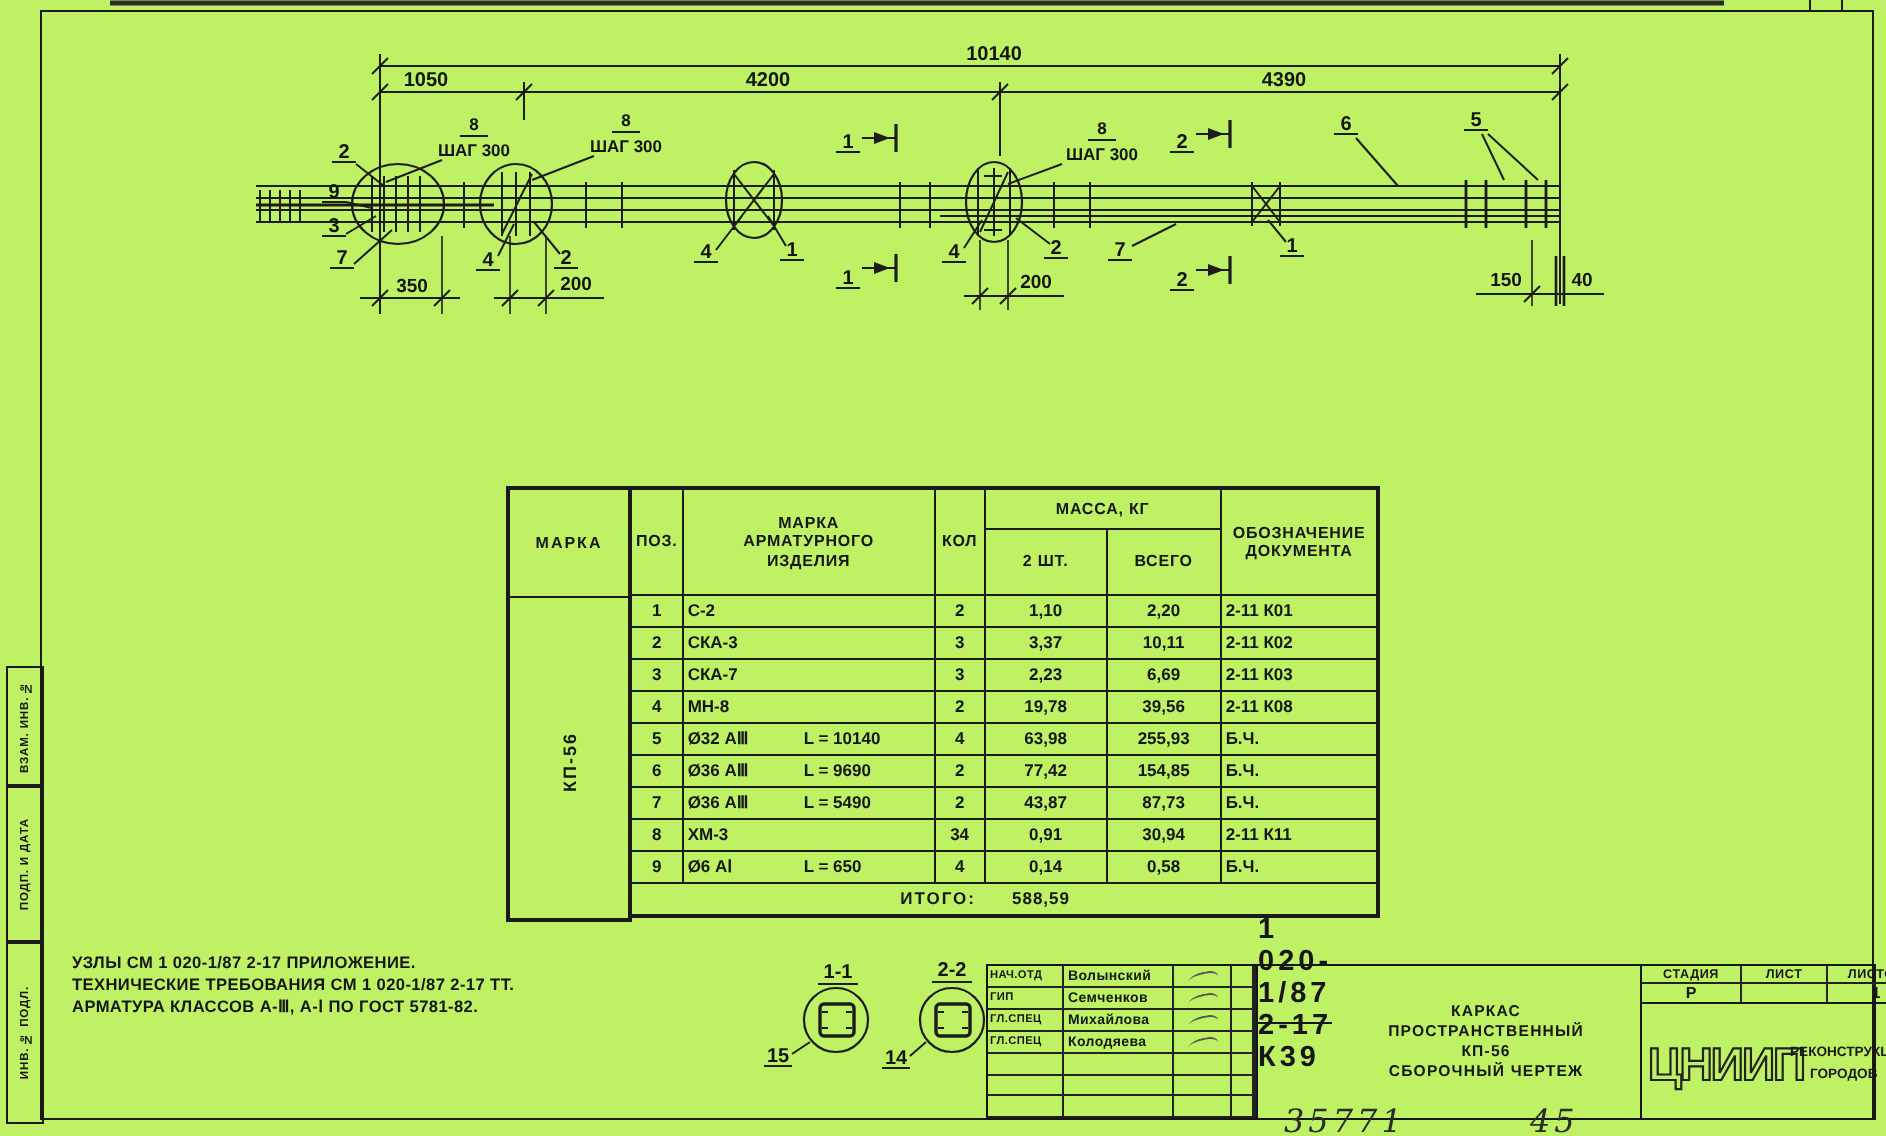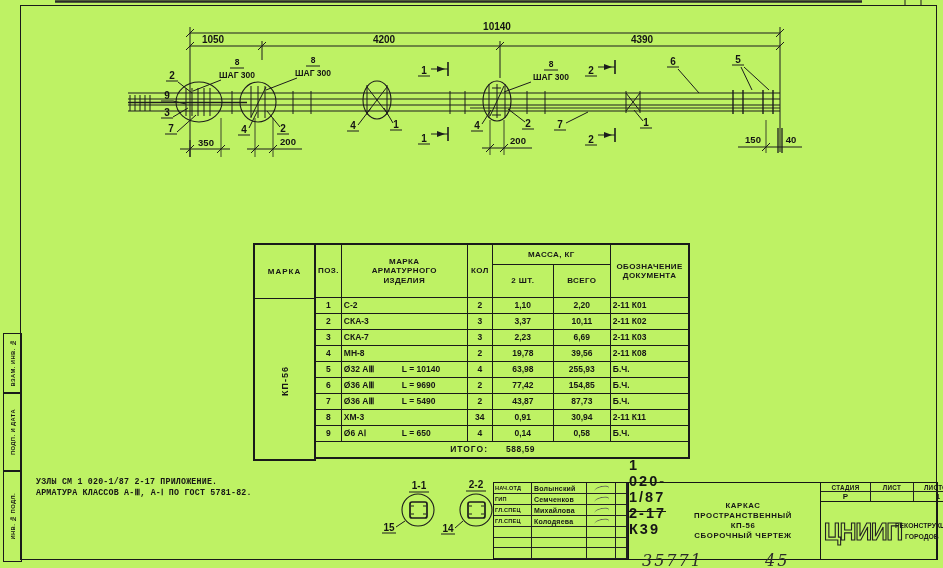--- a/index.html
+++ b/index.html
@@ -27,21 +27,21 @@
   table.spec th,table.spec td{border:1.3px solid #1a1a1a;padding:0 2px;font-size:8.5px;font-weight:bold;line-height:1.15;overflow:hidden;white-space:nowrap;}
   table.spec th{white-space:pre-line;font-size:8px;letter-spacing:.4px;}
   table.spec td{height:15px;}
   td.c{text-align:center;} td.l{text-align:left;padding-left:4px;}
   .itemmark{display:inline-block;width:58px;}
   tr.totalrow td{height:15px;}
   .total-cell{display:flex;}
   .total-lab{flex:0 0 170px;text-align:right;letter-spacing:1px;}
   .total-val{padding-left:18px;letter-spacing:.5px;}
   
-  .notes{left:36px;top:476px;font-size:8.3px;font-weight:bold;line-height:11px;letter-spacing:.2px;white-space:nowrap;font-family:Liberation Mono, monospace;}
+  .notes{left:36px;top:476px;font-size:8.3px;font-weight:bold;line-height:11px;letter-spacing:.2px;white-space:nowrap;}
   
   .tb{left:493px;top:482px;width:445px;height:78px;border:1.8px solid #161616;box-sizing:border-box;display:flex;}
   .sig{width:147px;border-right:1.8px solid #161616;box-sizing:border-box;display:grid;grid-template-rows:repeat(7,1fr);}
   .sigrow{display:grid;grid-template-columns:38px 55px 29px 11px auto;}
   .sigcell{border-right:1px solid #222;border-bottom:1px solid #222;overflow:hidden;display:flex;align-items:center;}
   .sigrole{font-size:5.6px;font-weight:bold;padding-left:1px;letter-spacing:.2px;}
   .signame{font-size:7px;font-weight:bold;padding-left:2px;letter-spacing:.2px;}
   .scrib{width:15px;height:6px;border-top:1.4px solid #555;border-radius:60%;transform:rotate(-10deg) skewX(-25deg);margin:3px auto 0;}
   .tbright{flex:1;display:flex;flex-direction:row;}
   .docnum{height:28px;border-bottom:1.4px solid #161616;display:flex;align-items:center;justify-content:center;font-size:14.5px;font-weight:bold;letter-spacing:2px;}
@@ -401,20 +401,21 @@
             <span class="total-lab">ИТОГО:</span>
             <span class="total-val">588,59</span>
           </div>
         </td>
       </tr>
     </tbody>
   </table>
 
   <div class="abs notes">
     <div>УЗЛЫ СМ 1 020-1/87 2-17 ПРИЛОЖЕНИЕ.</div>
+    <div>ТЕХНИЧЕСКИЕ ТРЕБОВАНИЯ СМ 1 020-1/87 2-17 ТТ.</div>
     <div>АРМАТУРА КЛАССОВ А-Ⅲ, А-Ⅰ ПО ГОСТ 5781-82.</div>
   </div>
 
   <div class="abs tb">
     <div class="sig" id="sig-grid">
         <div class="sigrow">
           <div class="sigcell sigrole">НАЧ.ОТД</div>
           <div class="sigcell signame">Волынский</div>
           <div class="sigcell">
             <div class="scrib"></div>

